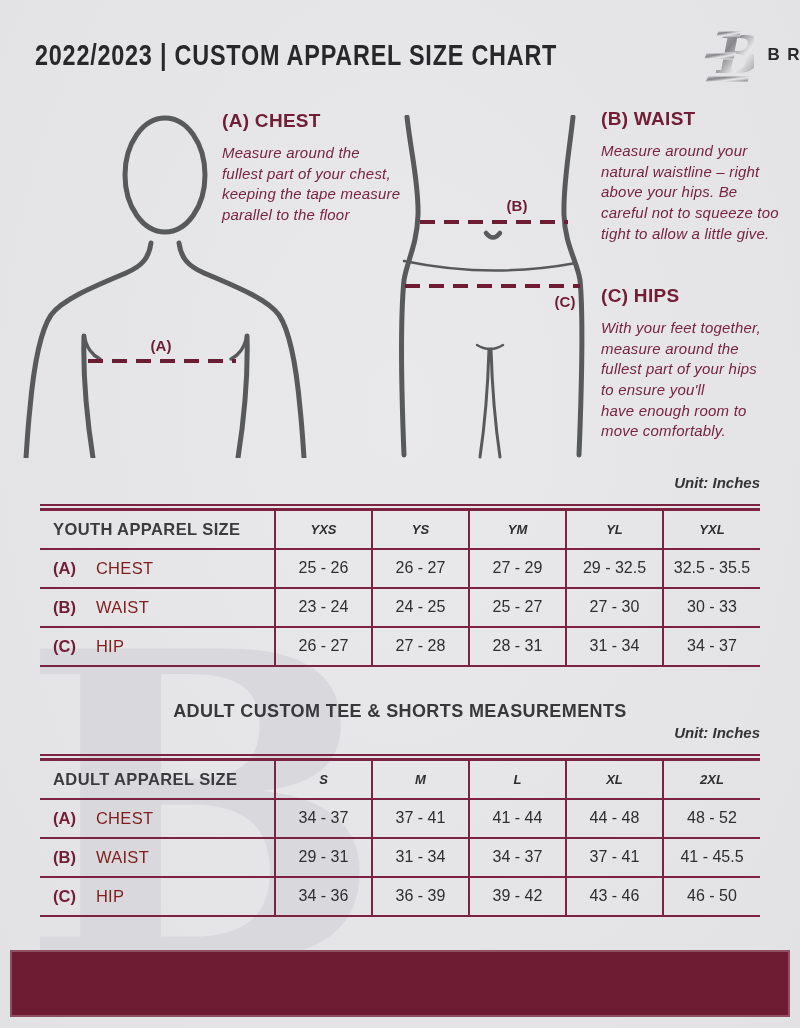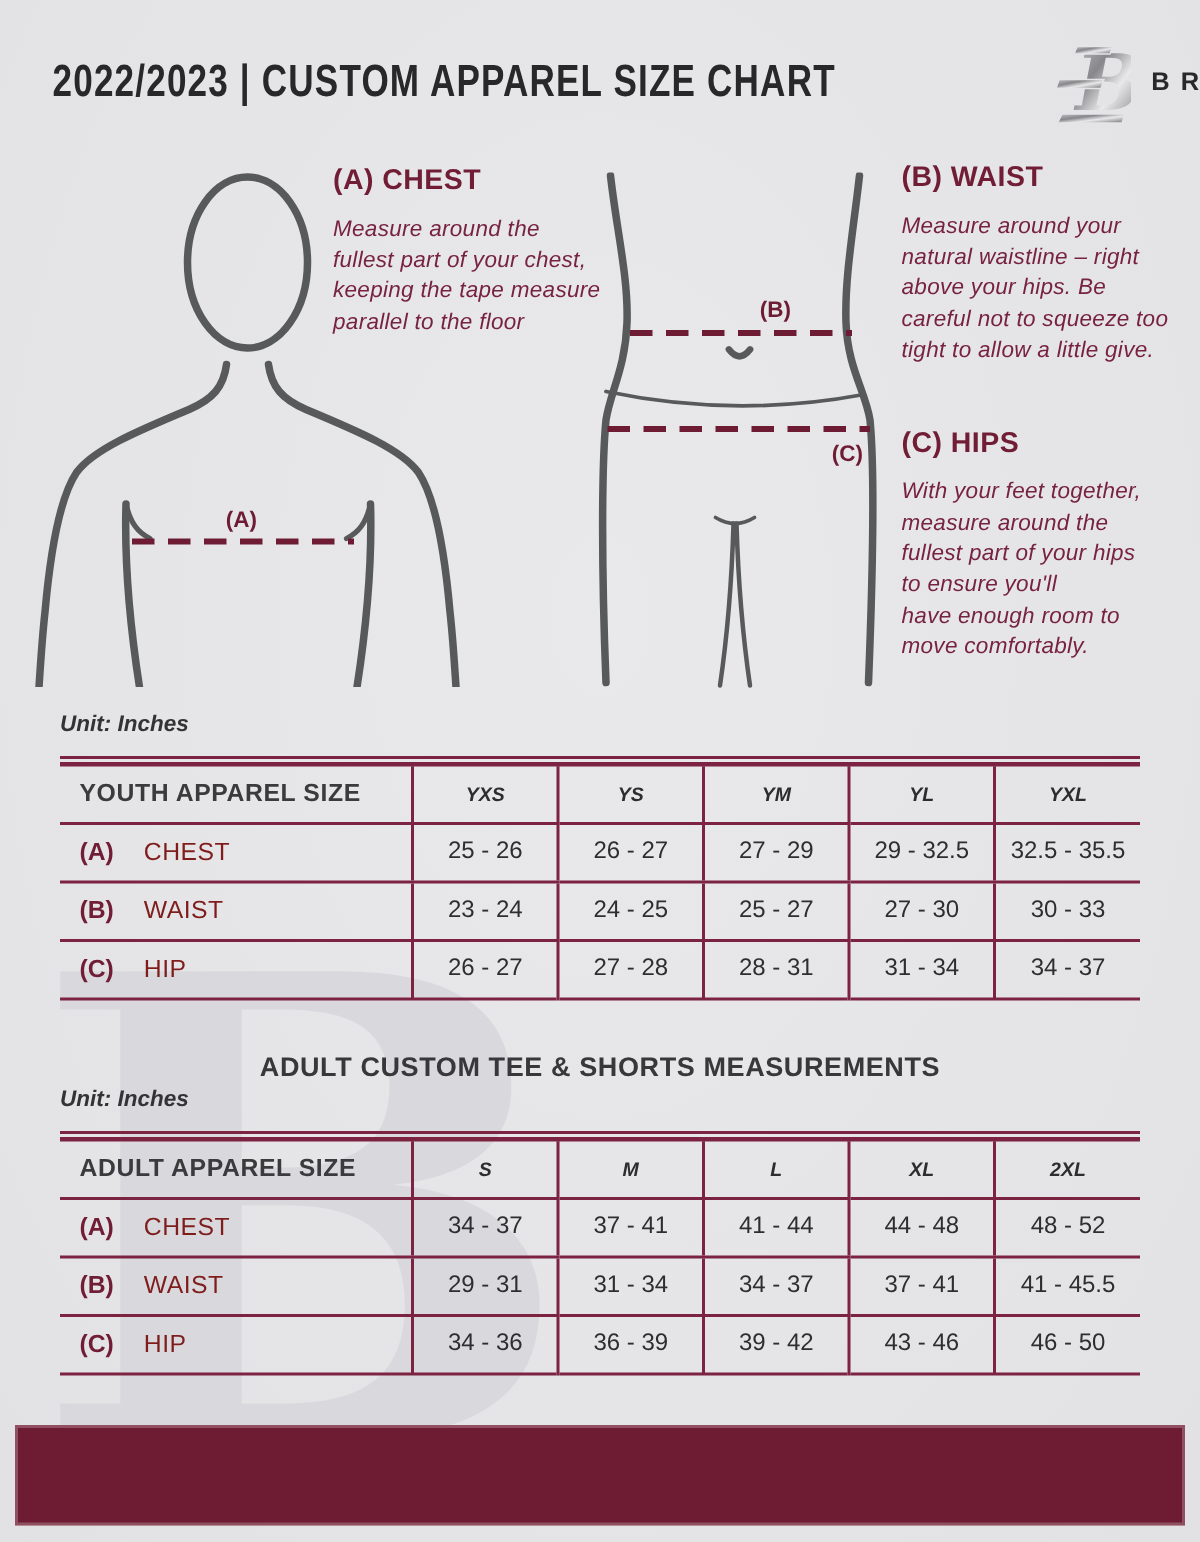--- a/index.html
+++ b/index.html
@@ -34,21 +34,21 @@
   .fig{position:absolute; z-index:1;}
   .inst{position:absolute; z-index:1;}
   .inst h3{font-size:19px; font-weight:700; letter-spacing:.3px; color:#701d35; margin-bottom:11px;}
   .inst p{
     font-size:15px; font-style:italic; line-height:1.38; letter-spacing:.2px;
     color:#772340; white-space:pre-line;
   }
   
   .tbl-section{position:absolute; left:40px; width:720px; z-index:1;}
   .tbl-title{text-align:center; font-weight:700; font-size:18px; letter-spacing:.4px; color:#38383a; line-height:22px;}
-  .tbl-sub{text-align:left; font-style:italic; font-weight:700; font-size:15px; color:#333335; line-height:21px;}
+  .tbl-sub{text-align:right; font-style:italic; font-weight:700; font-size:15px; color:#333335; line-height:21px;}
   .size-table-wrap{margin-top:11px; border-top:2px solid var(--maroon-line); padding-top:2px;}
   table{width:100%; table-layout:fixed; border-collapse:collapse;
         border-top:3px solid var(--maroon-line); border-bottom:2.5px solid var(--maroon-line);}
   th,td{border-bottom:2px solid var(--maroon-line); background:transparent;}
   th+th, td+td{border-left:2px solid var(--maroon-line);}
   tr:last-child td{border-bottom:none;}
   th{height:39px;} td{height:39px;}
   .label-col{text-align:left; padding-left:13px;}
   th.label-col{font-weight:700; font-size:16.5px; letter-spacing:.4px; color:#3b3b3d;}
   th.size-col{font-weight:700; font-size:13px; color:#2d2d2f; text-align:center;font-style:italic;}

